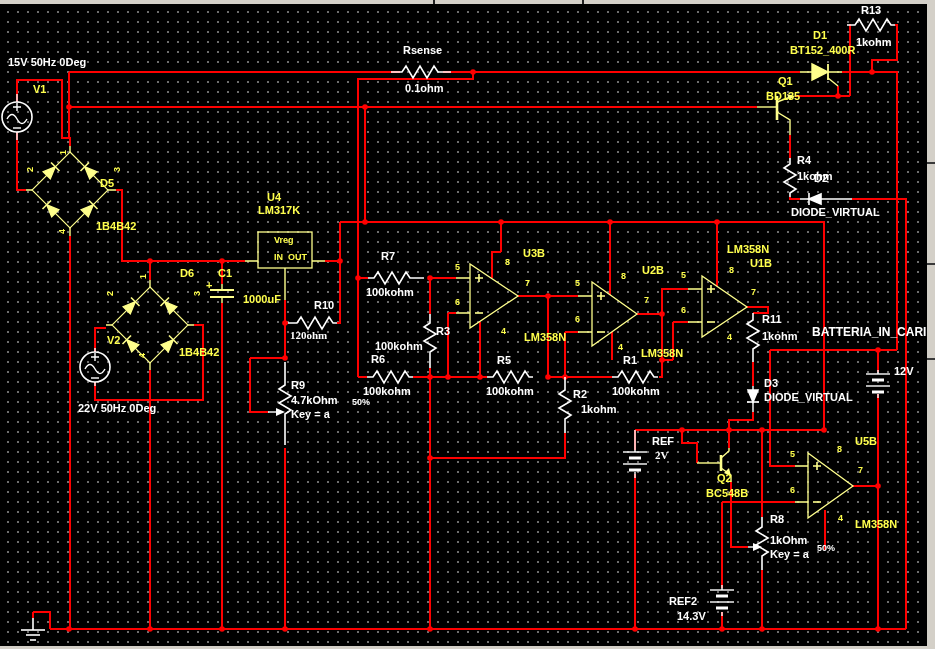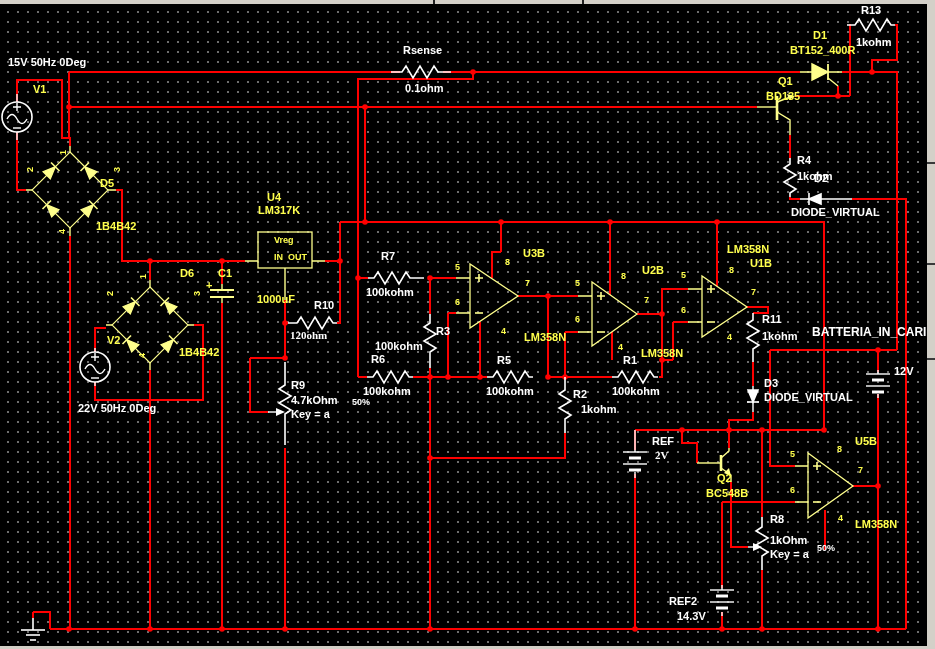--- a/index.html
+++ b/index.html
@@ -351,21 +351,21 @@
       <span class="lbl" style="left: 797px; top: 171px; color: rgb(255, 255, 255);">1kohm</span>
       <span class="lbl" style="left: 814px; top: 173px; color: rgb(255, 255, 255);">D2</span>
       <span class="lbl" style="left: 791px; top: 207px; color: rgb(255, 255, 255);">DIODE_VIRTUAL</span>
       <span class="lbl" style="left: 267px; top: 192px; color: rgb(255, 255, 77);">U4</span>
       <span class="lbl" style="left: 258px; top: 205px; color: rgb(255, 255, 77);">LM317K</span>
       <span class="lbl small" style="left: 274px; top: 236px; color: rgb(255, 255, 77);">Vreg</span>
       <span class="lbl small" style="left: 262px; top: 253px; color: rgb(255, 255, 77); margin-left: 12px;">IN</span>
       <span class="lbl small" style="left: 288px; top: 253px; color: rgb(255, 255, 77);">OUT</span>
       <span class="lbl" style="left: 218px; top: 268px; color: rgb(255, 255, 77);">C1</span>
       <span class="lbl" style="left: 206px; top: 280px; color: rgb(255, 255, 77);">+</span>
-      <span class="lbl" style="left: 243px; top: 294px; color: rgb(255, 255, 77); margin-left: 14px;">1000uF</span>
+      <span class="lbl" style="left: 243px; top: 294px; color: rgb(255, 255, 77);">1000uF</span>
       <span class="lbl" style="left: 180px; top: 268px; color: rgb(255, 255, 77);">D6</span>
       <span class="lbl" style="left: 179px; top: 347px; color: rgb(255, 255, 77);">1B4B42</span>
       <span class="lbl small rot" style="left: 139px; top: 279px; color: rgb(255, 255, 77);">1</span>
       <span class="lbl small rot" style="left: 106px; top: 296px; color: rgb(255, 255, 77);">2</span>
       <span class="lbl small rot" style="left: 193px; top: 296px; color: rgb(255, 255, 77);">3</span>
       <span class="lbl small rot" style="left: 138px; top: 358px; color: rgb(255, 255, 77);">4</span>
       <span class="lbl" style="left: 107px; top: 335px; color: rgb(255, 255, 77);">V2</span>
       <span class="lbl" style="left: 78px; top: 403px; color: rgb(255, 255, 255);">22V 50Hz 0Deg</span>
       <span class="lbl" style="left: 298px; top: 300px; color: rgb(255, 255, 255); padding-left: 16px;">R10</span>
       <span class="lbl" style="left: 290px; top: 330px; color: rgb(255, 255, 255); font-family: Liberation Serif, serif;">120ohm</span>

